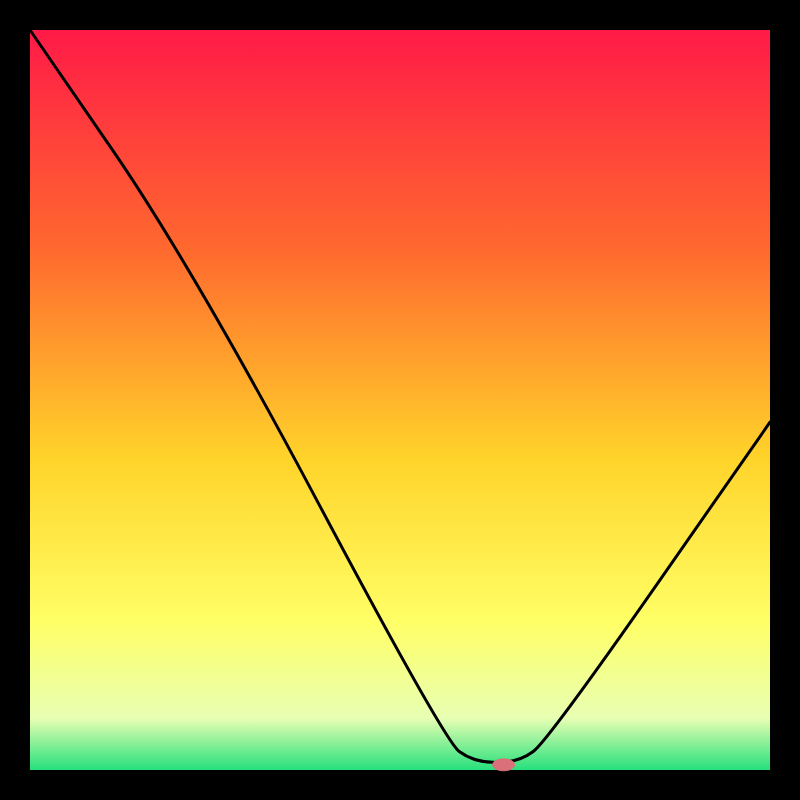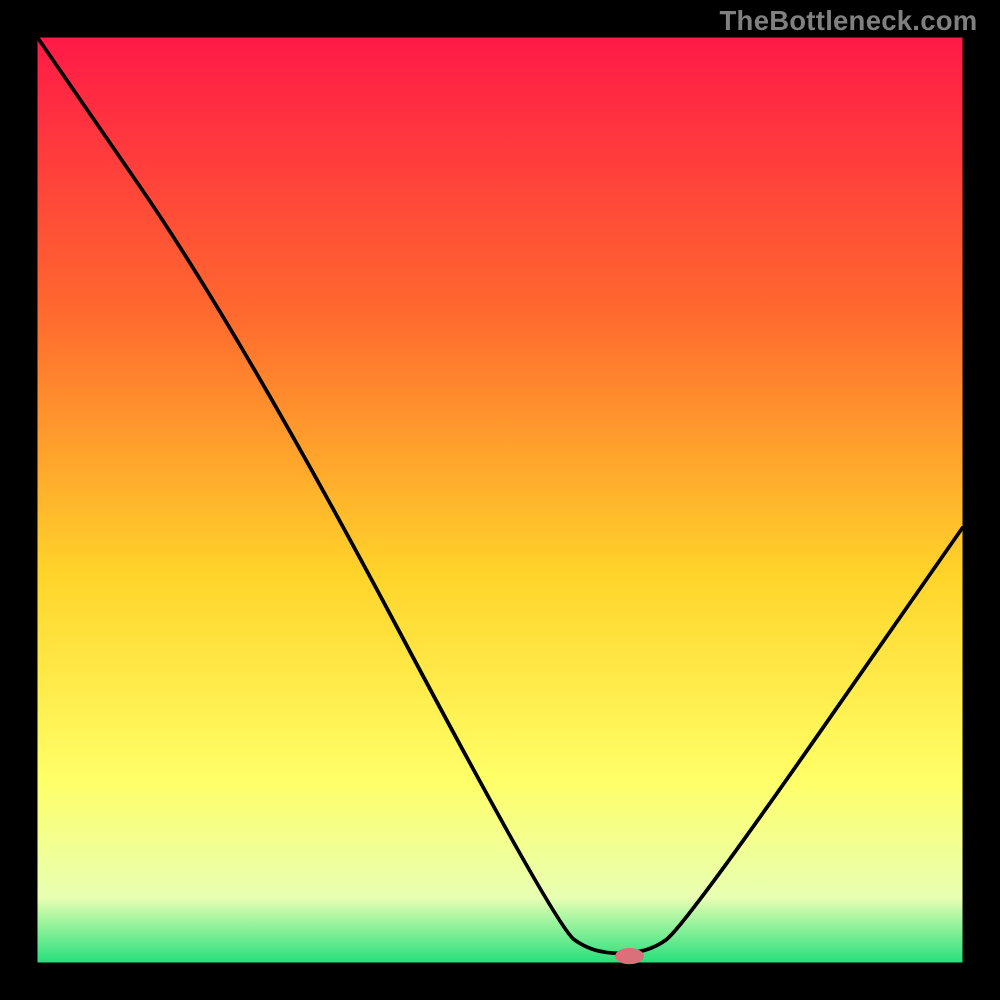--- a/index.html
+++ b/index.html
@@ -24,21 +24,20 @@
     font-weight: 600;
     color: #808080;
     letter-spacing: 0.2px;
   }
   svg { display: block; }
 </style>
 </head>
 <body>
 
 <div class="stage">
-  <div class="watermark">TheBottleneck.com</div>
   <svg id="chart-svg" width="800" height="800" viewBox="0 0 800 800">
     <defs>
       <linearGradient id="bg-grad" x1="0" y1="0" x2="0" y2="1">
         <stop id="g0" offset="0%" stop-color="#ff1a47"></stop>
         <stop id="g1" offset="30%" stop-color="#ff6a2e"></stop>
         <stop id="g2" offset="58%" stop-color="#ffd42a"></stop>
         <stop id="g3" offset="80%" stop-color="#ffff66"></stop>
         <stop id="g4" offset="93%" stop-color="#e8ffb3"></stop>
         <stop id="g5" offset="100%" stop-color="#26e07c"></stop>
       </linearGradient>

